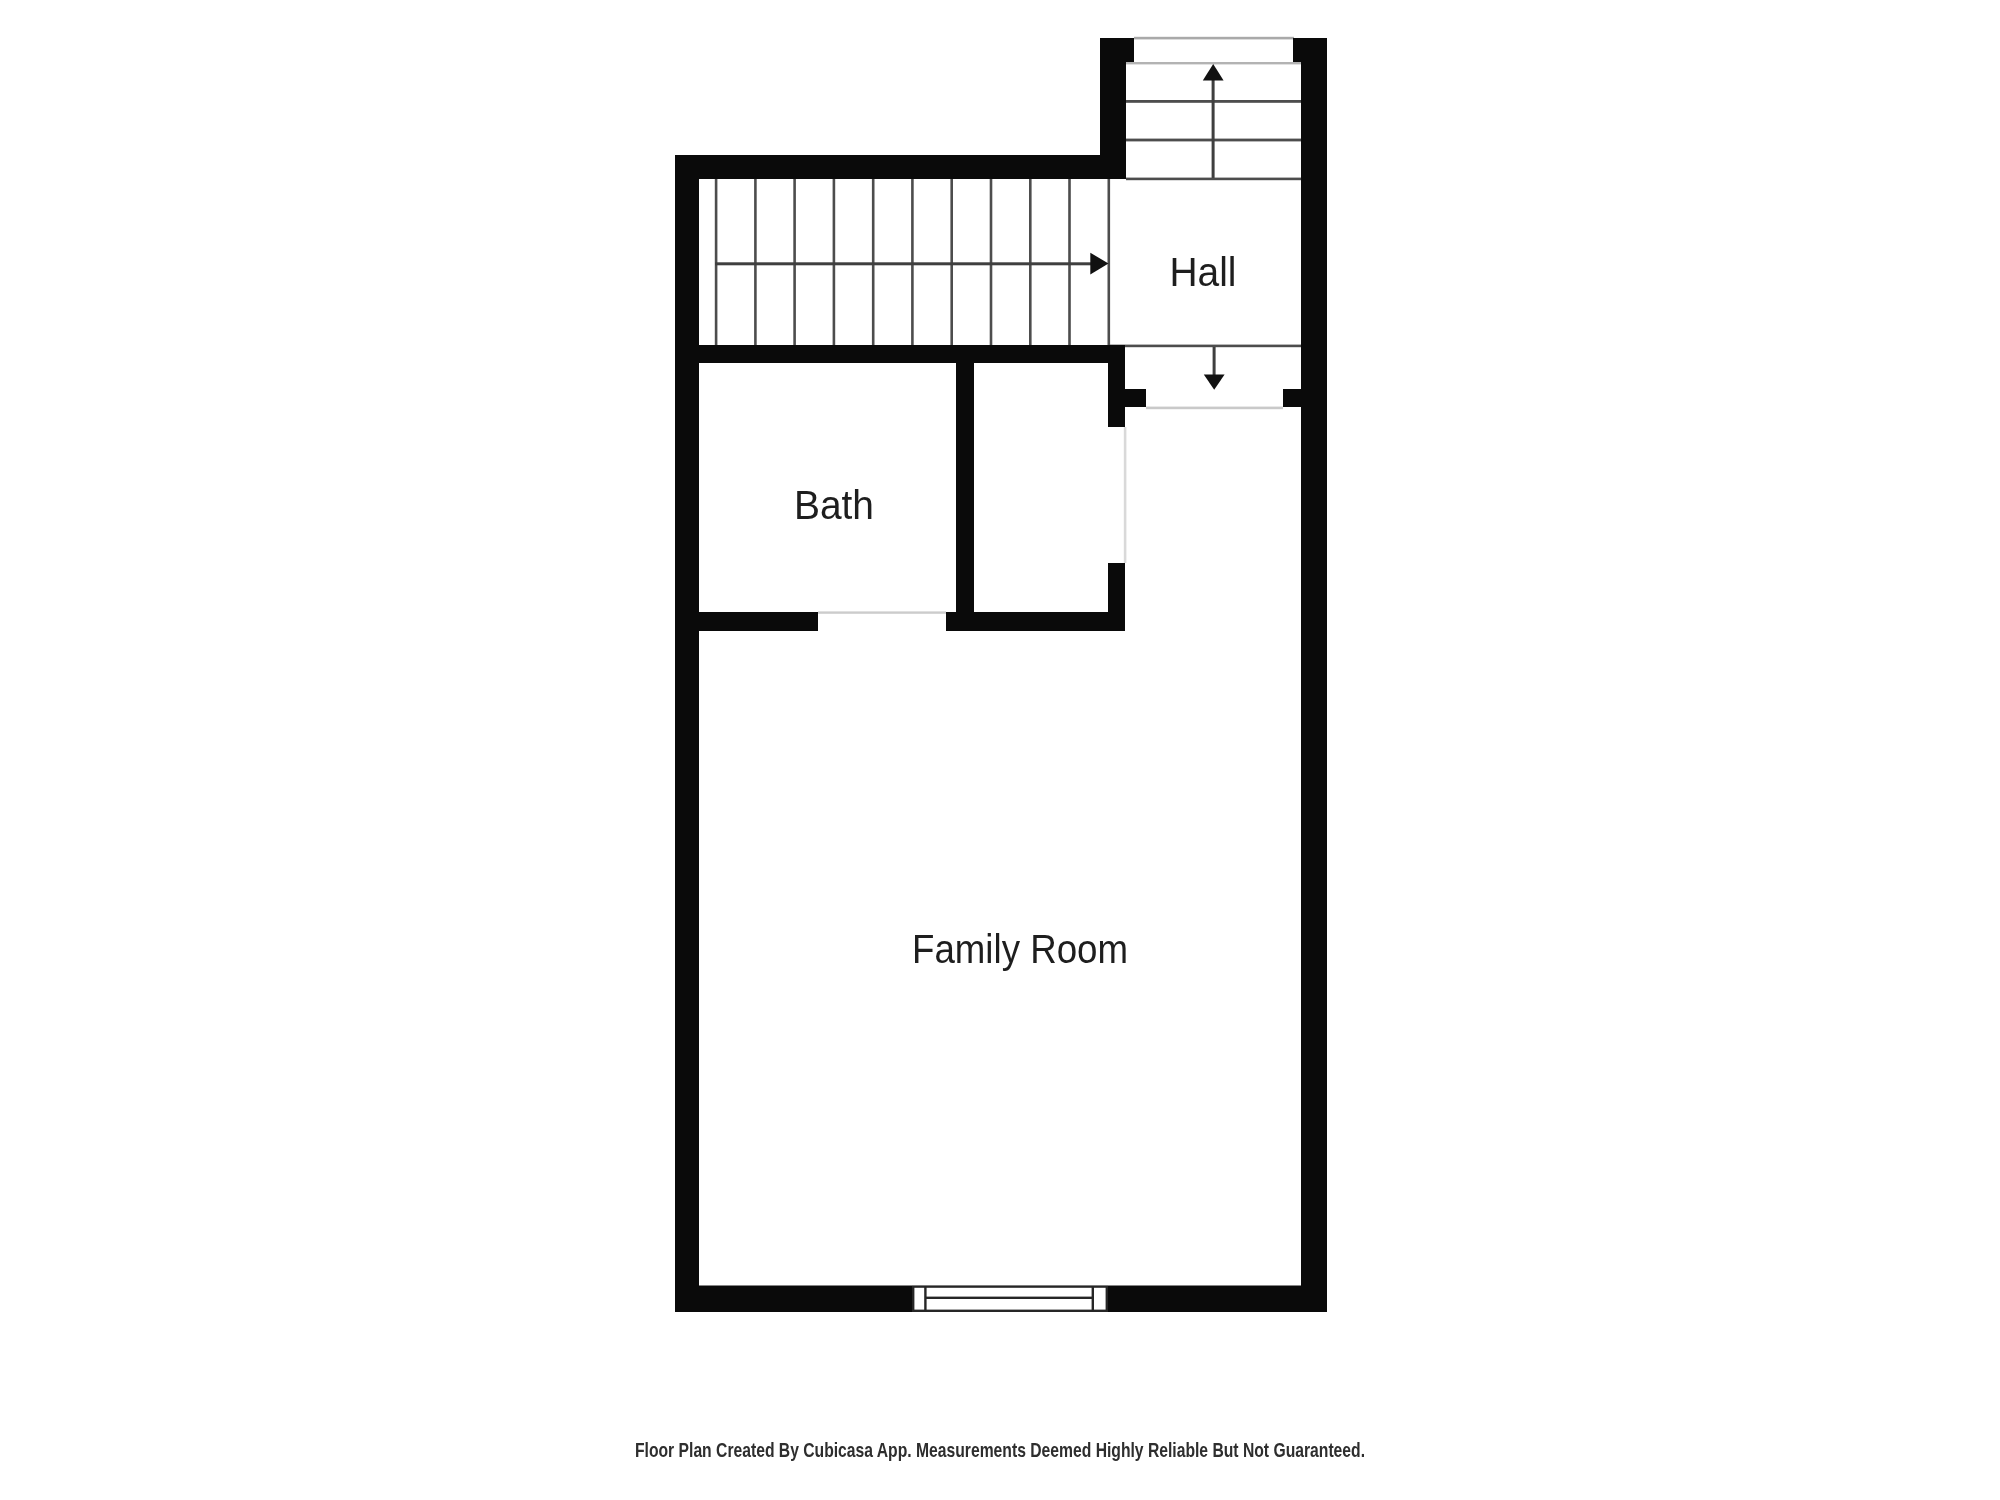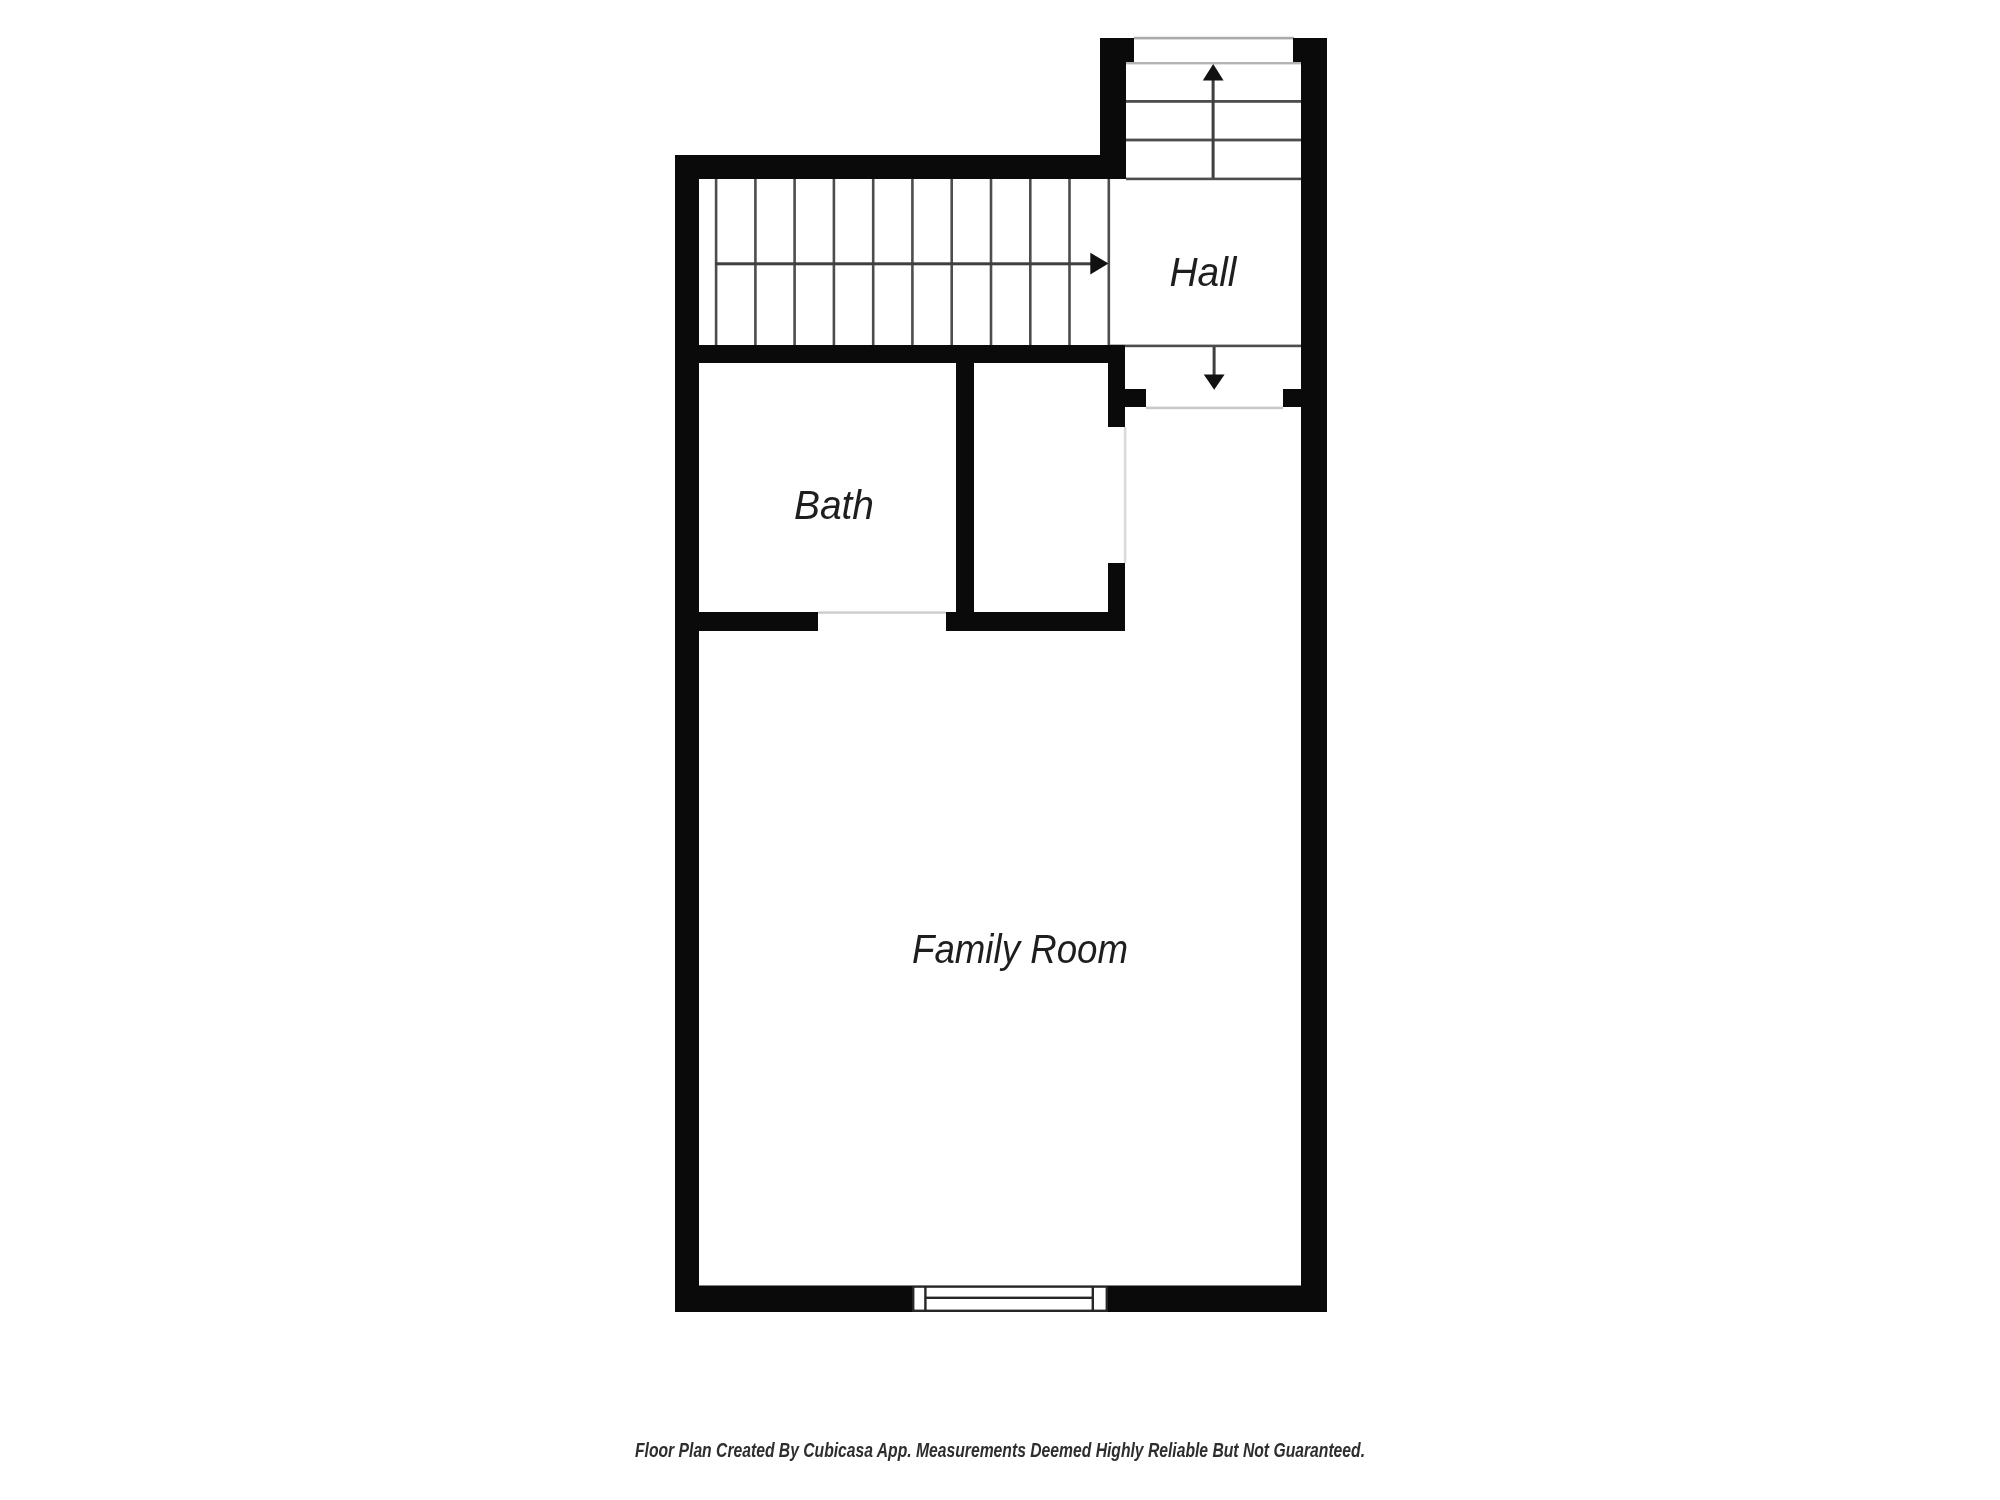--- a/index.html
+++ b/index.html
@@ -1,16 +1,16 @@
 <!DOCTYPE html>
 <html><head>
 <meta charset="utf-8">
 <style>
   html,body{margin:0;padding:0;background:#ffffff;}
-  .page{position:relative;width:1857px;height:1500px;background:#ec4899;overflow:hidden;font-style:italic;}
+  .page{position:relative;width:1857px;height:1500px;background:#ec4899;overflow:hidden;}
   svg text{font-family:"Liberation Sans", sans-serif;}
 </style>
 </head>
 <body>
 
 <div class="page">
 <svg width="2000" height="1500" viewBox="0 0 2000 1500" xmlns="http://www.w3.org/2000/svg">
 
   <rect x="0" y="0" width="2000" height="1500" fill="#ffffff"></rect>
 

